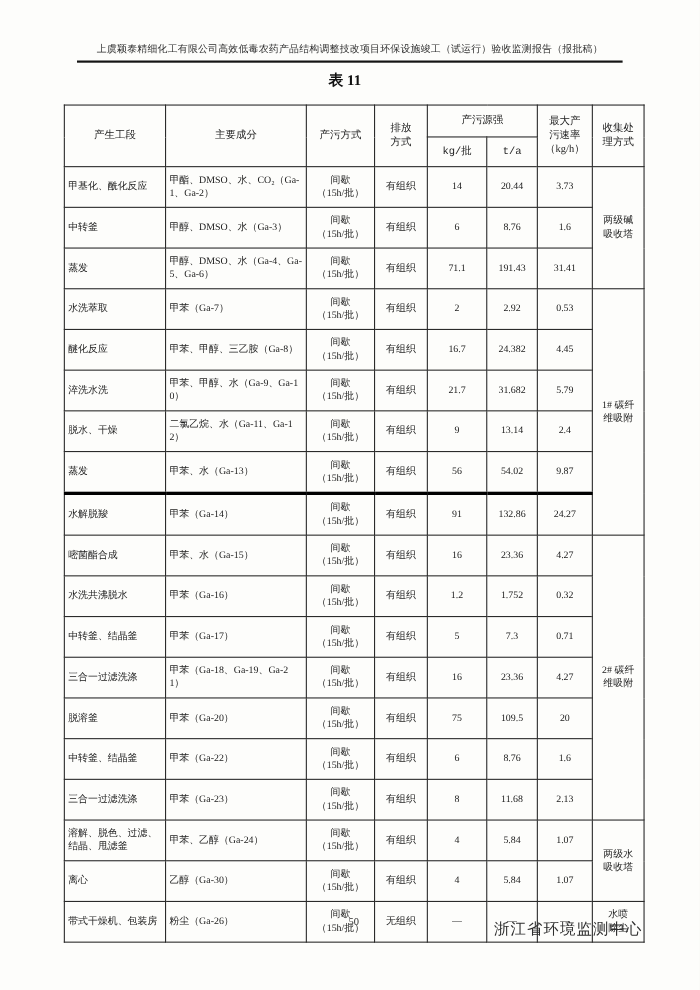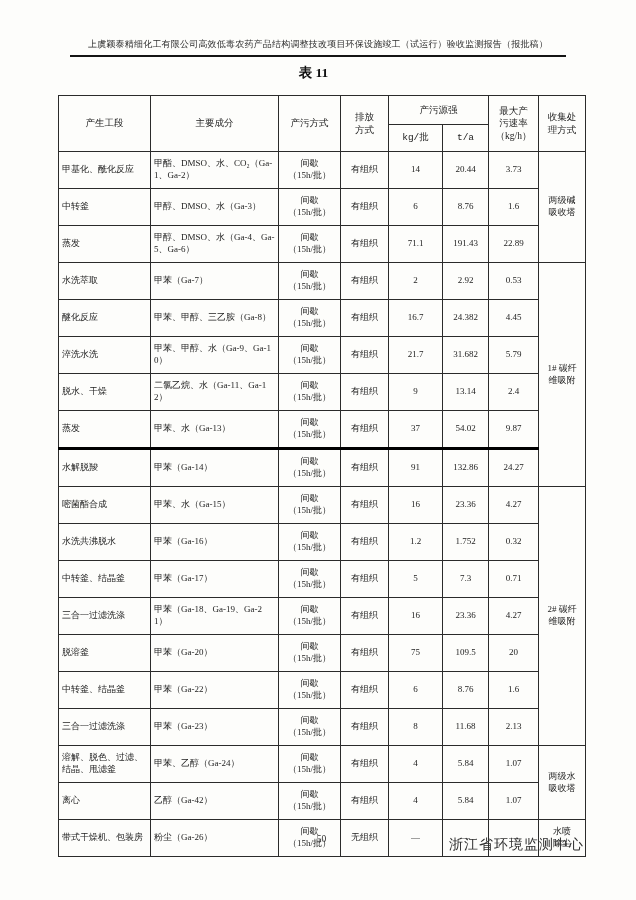--- a/index.html
+++ b/index.html
@@ -137,21 +137,21 @@
           <td class="center">1.6</td>
         </tr>
         <tr>
           <td class="left">蒸发</td>
           <td class="left">甲醇、DMSO、水（Ga-4、Ga-5、Ga-6）</td>
           <td class="center">间歇
 （15h/批）</td>
           <td class="center">有组织</td>
           <td class="center">71.1</td>
           <td class="center">191.43</td>
-          <td class="center">22.89</td>
+          <td class="center">31.41</td>
         </tr>
         <tr>
           <td class="left">水洗萃取</td>
           <td class="left">甲苯（Ga-7）</td>
           <td class="center">间歇
 （15h/批）</td>
           <td class="center">有组织</td>
           <td class="center">2</td>
           <td class="center">2.92</td>
           <td class="center">0.53</td>
@@ -187,21 +187,21 @@
           <td class="center">9</td>
           <td class="center">13.14</td>
           <td class="center">2.4</td>
         </tr>
         <tr class="thick-below">
           <td class="left">蒸发</td>
           <td class="left">甲苯、水（Ga-13）</td>
           <td class="center">间歇
 （15h/批）</td>
           <td class="center">有组织</td>
-          <td class="center">37</td>
+          <td class="center">56</td>
           <td class="center">54.02</td>
           <td class="center">9.87</td>
         </tr>
         <tr>
           <td class="left">水解脱羧</td>
           <td class="left">甲苯（Ga-14）</td>
           <td class="center">间歇
 （15h/批）</td>
           <td class="center">有组织</td>
           <td class="center">91</td>
@@ -287,21 +287,21 @@
 （15h/批）</td>
           <td class="center">有组织</td>
           <td class="center">4</td>
           <td class="center">5.84</td>
           <td class="center">1.07</td>
           <td class="center" rowspan="2">两级水
 吸收塔</td>
         </tr>
         <tr>
           <td class="left">离心</td>
-          <td class="left">乙醇（Ga-42）</td>
+          <td class="left">乙醇（Ga-30）</td>
           <td class="center">间歇
 （15h/批）</td>
           <td class="center">有组织</td>
           <td class="center">4</td>
           <td class="center">5.84</td>
           <td class="center">1.07</td>
         </tr>
         <tr>
           <td class="left">带式干燥机、包装房</td>
           <td class="left">粉尘（Ga-26）</td>

